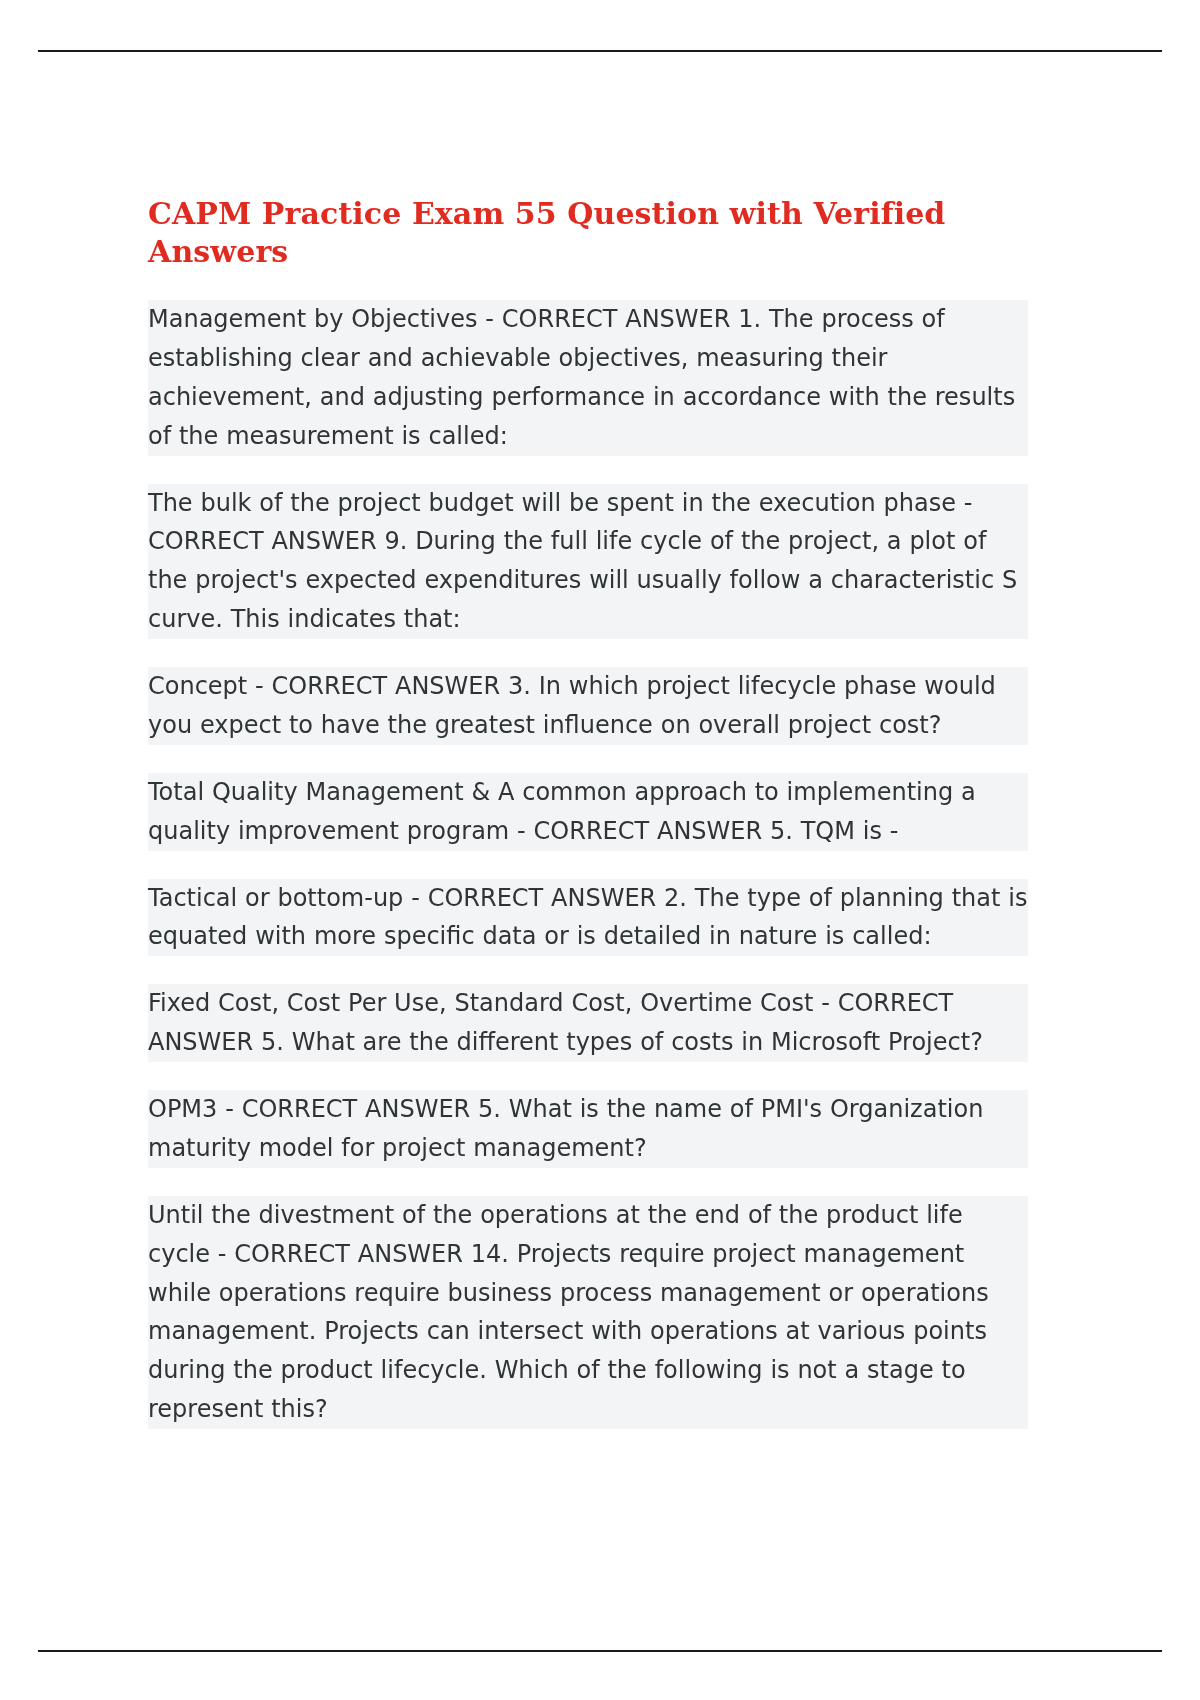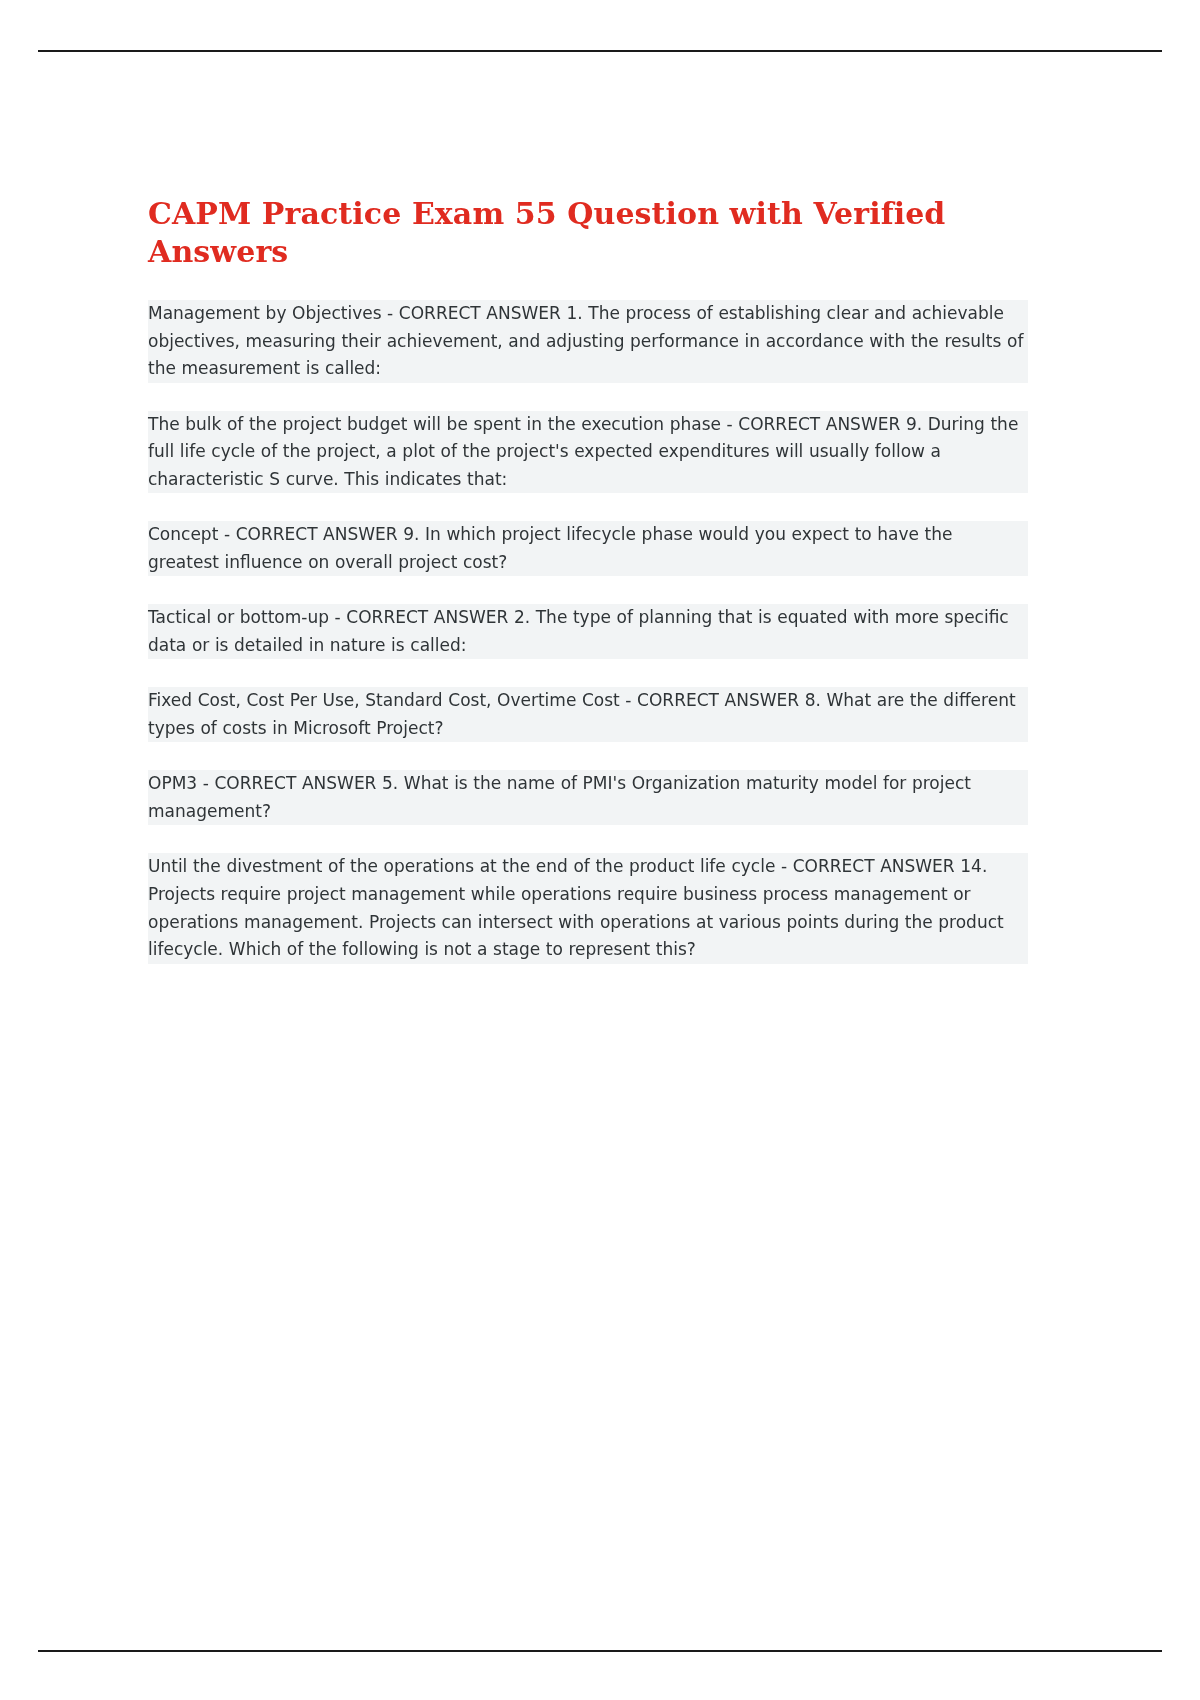--- a/index.html
+++ b/index.html
@@ -44,21 +44,21 @@
     font-size: 30px;
     font-weight: 700;
     color: #e02b20;
     letter-spacing: 0.1px;
     line-height: 1.25;
     margin: 0 0 30px 0;
   }
 
   .para {
     font-family: "DejaVu Sans", sans-serif;
-    font-size: 17px;
+    font-size: 24px;
     line-height: 1.62;
     color: #2f3437;
     margin: 0 0 28px 0;
     background: #f2f4f5;
     box-decoration-break: clone;
     -webkit-box-decoration-break: clone;
     display: block;
     text-align: left;
     word-spacing: 0.2px;
   }
@@ -73,23 +73,24 @@
 <div class="page">
 
   <div class="rule rule-top"></div>
 
   <div class="content">
 
     <h1 class="doc-title">CAPM Practice Exam 55 Question with Verified Answers</h1>
 
     <p class="para">Management by Objectives - CORRECT ANSWER 1. The process of establishing clear and achievable objectives, measuring their achievement, and adjusting performance in accordance with the results of the measurement is called:</p>
     <p class="para">The bulk of the project budget will be spent in the execution phase - CORRECT ANSWER 9. During the full life cycle of the project, a plot of the project's expected expenditures will usually follow a characteristic S curve. This indicates that:</p>
-    <p class="para">Concept - CORRECT ANSWER 9. In which project lifecycle phase would you expect to have the greatest influence on overall project cost?</p>
+    <p class="para">Concept - CORRECT ANSWER 3. In which project lifecycle phase would you expect to have the greatest influence on overall project cost?</p>
+    <p class="para">Total Quality Management &amp; A common approach to implementing a quality improvement program - CORRECT ANSWER 5. TQM is -</p>
     <p class="para">Tactical or bottom-up - CORRECT ANSWER 2. The type of planning that is equated with more specific data or is detailed in nature is called:</p>
-    <p class="para">Fixed Cost, Cost Per Use, Standard Cost, Overtime Cost - CORRECT ANSWER 8. What are the different types of costs in Microsoft Project?</p>
+    <p class="para">Fixed Cost, Cost Per Use, Standard Cost, Overtime Cost - CORRECT ANSWER 5. What are the different types of costs in Microsoft Project?</p>
     <p class="para">OPM3 - CORRECT ANSWER 5. What is the name of PMI's Organization maturity model for project management?</p>
     <p class="para">Until the divestment of the operations at the end of the product life cycle - CORRECT ANSWER 14. Projects require project management while operations require business process management or operations management. Projects can intersect with operations at various points during the product lifecycle. Which of the following is not a stage to represent this?</p>
 
   </div>
 
   <div class="rule rule-bottom"></div>
 
 </div>
 
 </body></html>

